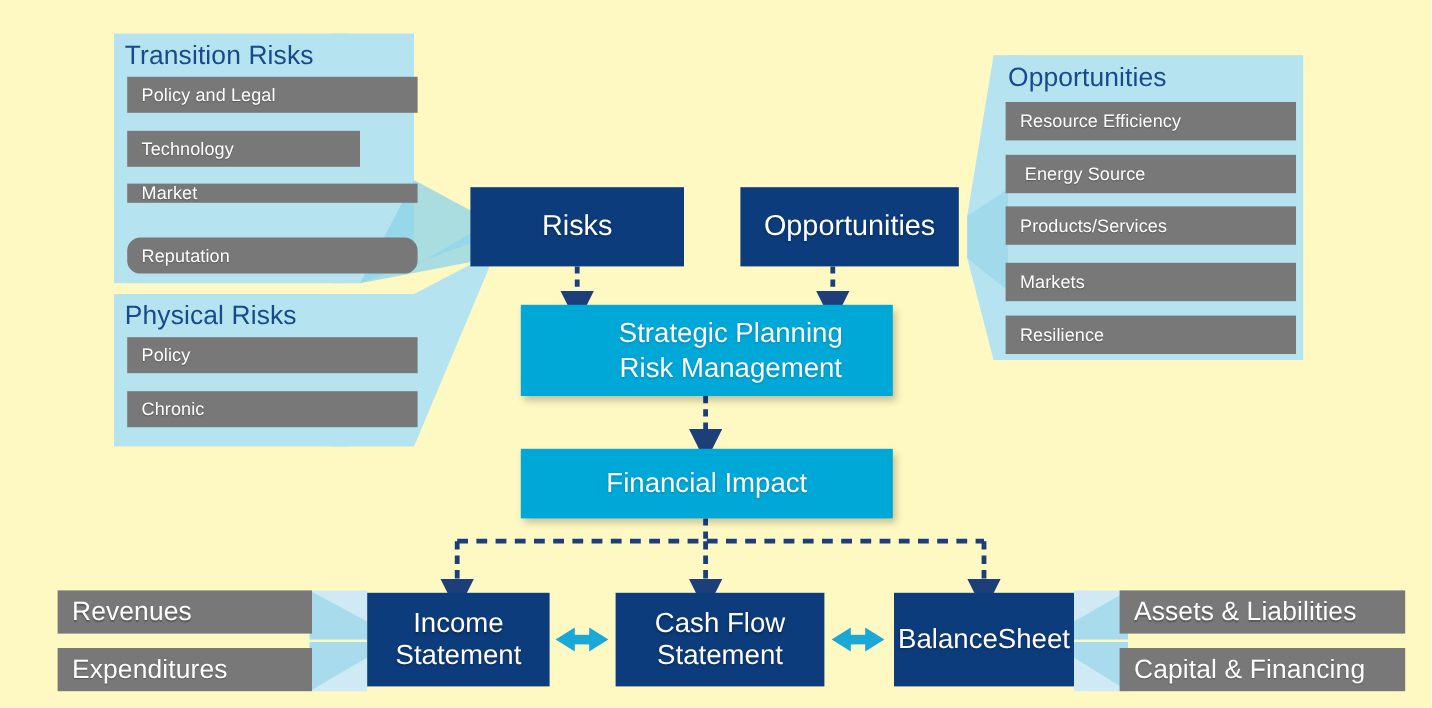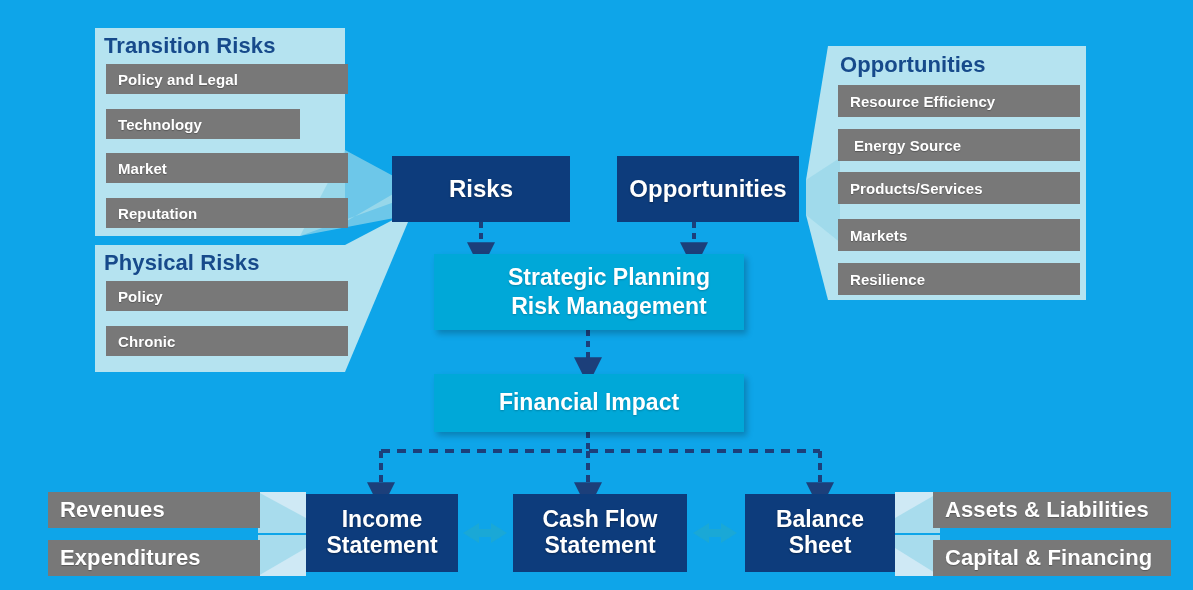--- a/index.html
+++ b/index.html
@@ -7,23 +7,22 @@
     padding: 0;
     background: #ffffff;
   }
   body {
     font-family: "Liberation Sans", sans-serif;
   }
   #stage {
     position: relative;
     width: 1193px;
     height: 590px;
-    background: #0ea5e9;
+    background: #fef9c3;
     overflow: hidden;
-    font-weight: bold;
   }
 
   
   .panel-bg {
     position: absolute;
     background: #b5e3f0;
   }
 
   
   .pill {
@@ -143,22 +142,22 @@
       <rect x="700" y="529" width="30" height="8"></rect>
       <polygon points="693,533 709,523 709,543"></polygon>
       <polygon points="737,533 721,523 721,543"></polygon>
     </g>
   </svg>
 
   <div class="panel-bg" style="left:95px; top:28px; width:195px; height:208px;"></div>
   <div class="panel-head" style="left:104px; top:33px;">Transition Risks</div>
   <div class="pill" style="left:106px; top:64px; width:242px; height:30px;">Policy and Legal</div>
   <div class="pill" style="left:106px; top:109px; width:194px; height:30px;">Technology</div>
-  <div class="pill" style="left:106px; top:153px; width:242px; height:30px;">Market</div>
-  <div class="pill" style="left:106px; top:198px; width:242px; height:30px;">Reputation</div>
+  <div class="pill" style="left:106px; top:153px; width:242px; height:16px;">Market</div>
+  <div class="pill" style="left:106px; top:198px; width:242px; height:30px;border-radius:11px;">Reputation</div>
 
   <div class="panel-bg" style="left:95px; top:245px; width:195px; height:127px;"></div>
   <div class="panel-head" style="left:104px; top:250px;">Physical Risks</div>
   <div class="pill" style="left:106px; top:281px; width:242px; height:30px;">Policy</div>
   <div class="pill" style="left:106px; top:326px; width:242px; height:30px;">Chronic</div>
 
   <div class="panel-bg" style="left:840px; top:46px; width:246px; height:254px;"></div>
   <div class="panel-head" style="left:840px; top:52px;">Opportunities</div>
   <div class="pill" style="left:838px; top:85px; width:242px; height:32px;">Resource Efficiency</div>
   <div class="pill" style="left:838px; top:129px; width:242px; height:32px;padding-left:16px;">Energy Source</div>
@@ -181,21 +180,21 @@
   <div class="pill" style="left:48px; top:540px; width:212px; height:36px; font-size:22px;">Expenditures</div>
 
   <div class="navy-box small" style="left:306px; top:494px; width:152px; height:78px; flex-direction:column;">
     <span>Income</span>
     <span>Statement</span>
   </div>
   <div class="navy-box small" style="left:513px; top:494px; width:174px; height:78px; flex-direction:column;">
     <span>Cash Flow</span>
     <span>Statement</span>
   </div>
-  <div class="navy-box small" style="left:745px; top:494px; width:150px; height:78px; flex-direction:column;">
+  <div class="navy-box small" style="left:745px; top:494px; width:150px; height:78px; flex-direction:row;">
     <span>Balance</span>
     <span>Sheet</span>
   </div>
 
   <div class="pill" style="left:933px; top:492px; width:238px; height:36px; font-size:22px;">Assets &amp; Liabilities</div>
   <div class="pill" style="left:933px; top:540px; width:238px; height:36px; font-size:22px;">Capital &amp; Financing</div>
 
 </div>
 
 </body></html>

